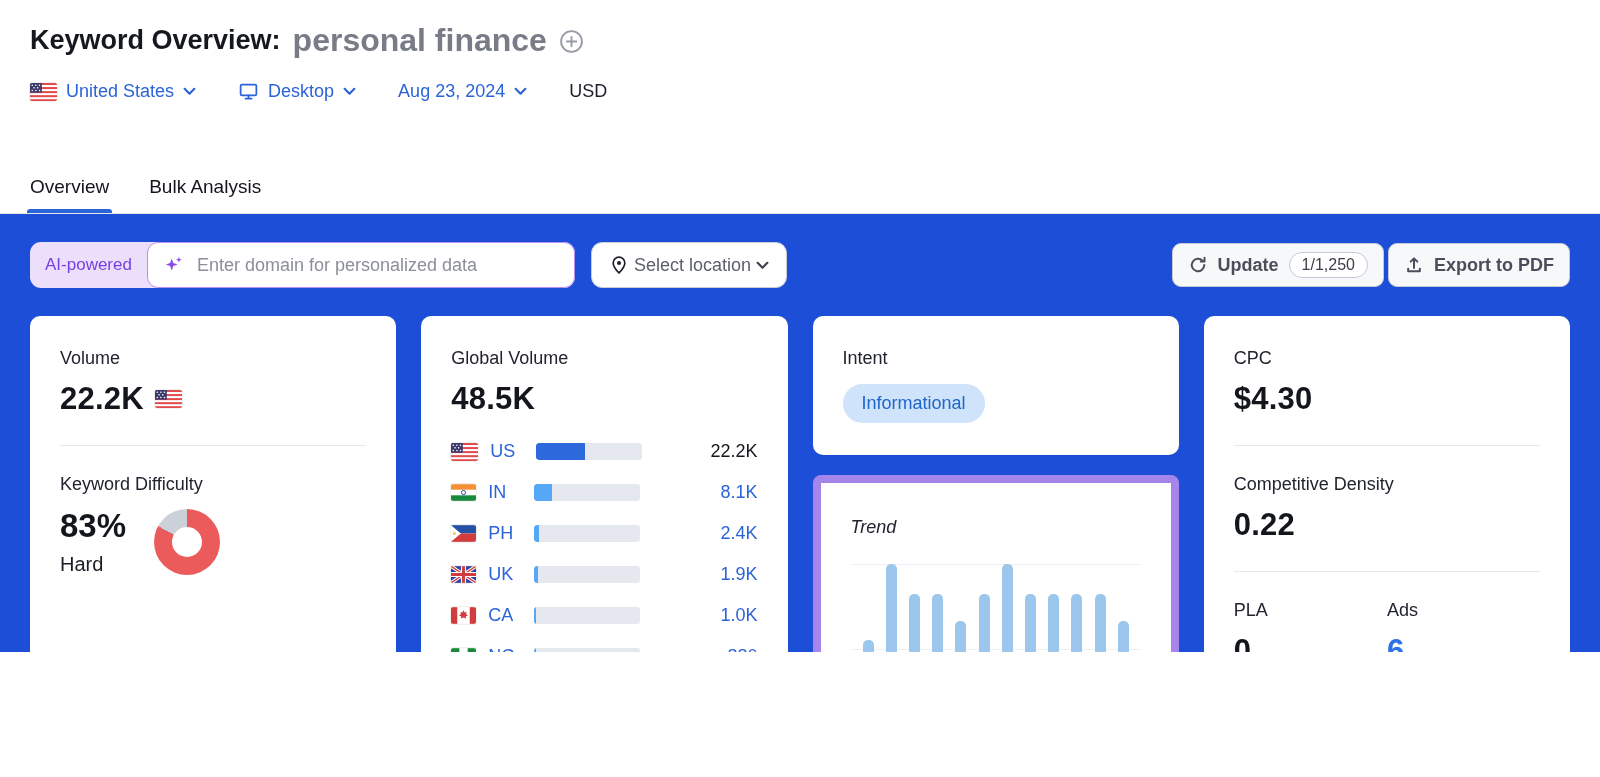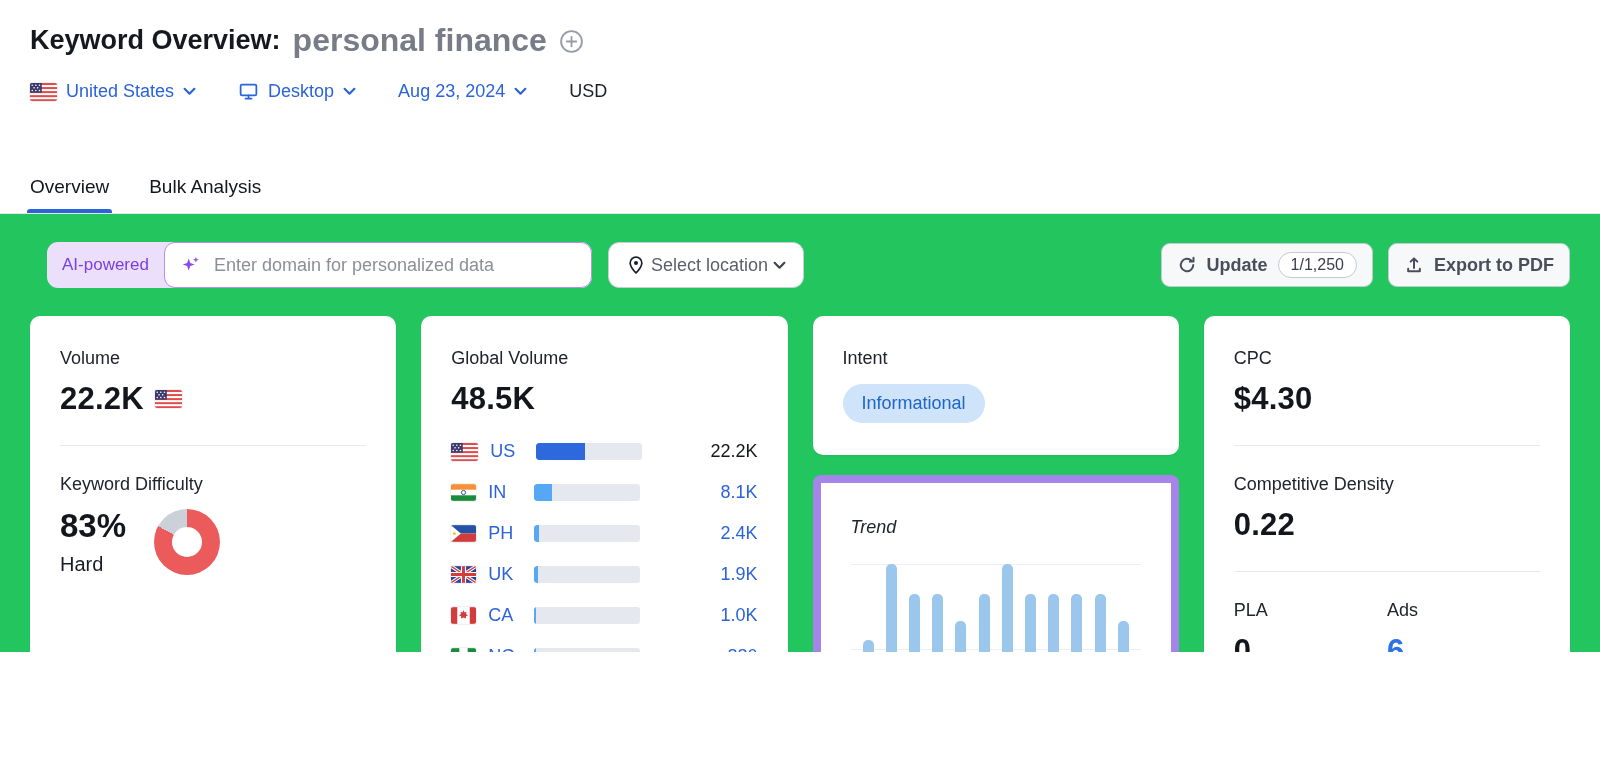--- a/index.html
+++ b/index.html
@@ -1,43 +1,43 @@
 <!DOCTYPE html>
 <html><head>
 <meta charset="utf-8">
 <style>
   html,body{margin:0;padding:0;}
   body{font-family:"Liberation Sans","DejaVu Sans",sans-serif;}
-  .app{width:1600px;height:652px;overflow:hidden;background:#22c55e;}
+  .app{width:1600px;height:652px;overflow:hidden;background:#1d4ed8;}
 
   
   .top{background:#fff;padding:22px 30px 0;border-bottom:1px solid #e4e6ec;}
   .title-row{display:flex;align-items:center;gap:12px;}
   .page-title{font-size:27px;font-weight:700;color:#16181f;}
   .page-keyword{font-size:32px;font-weight:700;color:#787c86;}
   .plus-icon{display:inline-flex;margin-top:2px;}
   .filters{display:flex;align-items:center;gap:42px;margin-top:22px;font-size:18px;}
   .filter{display:inline-flex;align-items:center;gap:9px;color:#2b63d9;cursor:pointer;}
   .filter .flag{display:inline-flex;border-radius:2px;overflow:hidden;box-shadow:0 0 0 1px rgba(0,0,0,.06);}
   .currency{color:#1c1f28;text-align:right;}
   .tabs{display:flex;gap:40px;margin-top:30px;}
   .tab{font-size:19px;color:#14161d;padding-bottom:15px;position:relative;cursor:pointer;margin-top:44px;}
   .tab.active::after{content:'';position:absolute;left:-3px;right:-3px;bottom:0;height:4px;background:#2b63d9;border-radius:3px 3px 0 0;}
 
   
   .content{padding:28px 30px 0;}
   .toolbar{display:flex;justify-content:space-between;align-items:center;margin-bottom:28px;}
-  .toolbar-left{display:flex;align-items:center;gap:16px;margin-left:17px;}
+  .toolbar-left{display:flex;align-items:center;gap:16px;}
   .ai-group{display:flex;align-items:stretch;background:#ecdffb;border-radius:11px;}
   .ai-label{display:flex;align-items:center;padding:0 15px;color:#7a3fe0;font-size:17px;}
   .domain-box{display:flex;align-items:center;gap:10px;background:#fff;border:1.5px solid #b98ef2;border-radius:11px;padding:0 15px;height:46px;box-sizing:border-box;width:428px;}
   .domain-box input{border:none;outline:none;font-size:18px;color:#33363f;width:100%;font-family:inherit;background:transparent;}
   .domain-box input::placeholder{color:#8c8f99;}
   .select-btn{display:flex;align-items:center;gap:5px;background:#fff;border:1px solid #c8ccd6;border-radius:11px;height:46px;box-sizing:border-box;padding:0 17px;font-size:18px;color:#5b5f6b;cursor:pointer;}
-  .toolbar-right{display:flex;gap:15px;}
+  .toolbar-right{display:flex;gap:4px;}
   .btn-gray{display:flex;align-items:center;gap:10px;background:#f7f8fa;border:1px solid #c6cad4;border-radius:9px;height:44px;box-sizing:border-box;padding:0 15px;font-size:18px;font-weight:600;color:#4a4e5a;cursor:pointer;}
   .counter-pill{background:#fff;border:1px solid #c6cad4;border-radius:15px;padding:3px 12px;font-size:16px;font-weight:400;color:#3c3f49;}
 
   
   .grid{display:grid;grid-template-columns:repeat(4,1fr);gap:25px;align-items:start;}
   .card{background:#fff;border-radius:10px;padding:32px 30px;box-shadow:0 1px 2px rgba(20,24,40,.05);box-sizing:border-box;}
   .card.tall{height:448px;}
   .metric-label{font-size:18px;color:#21242e;}
   .metric-value{font-size:31px;font-weight:700;color:#14161d;margin-top:12px;display:flex;align-items:center;gap:11px;letter-spacing:.2px;}
   .divider{border:none;border-top:1px solid #e6e8ee;margin:28px 0;}

